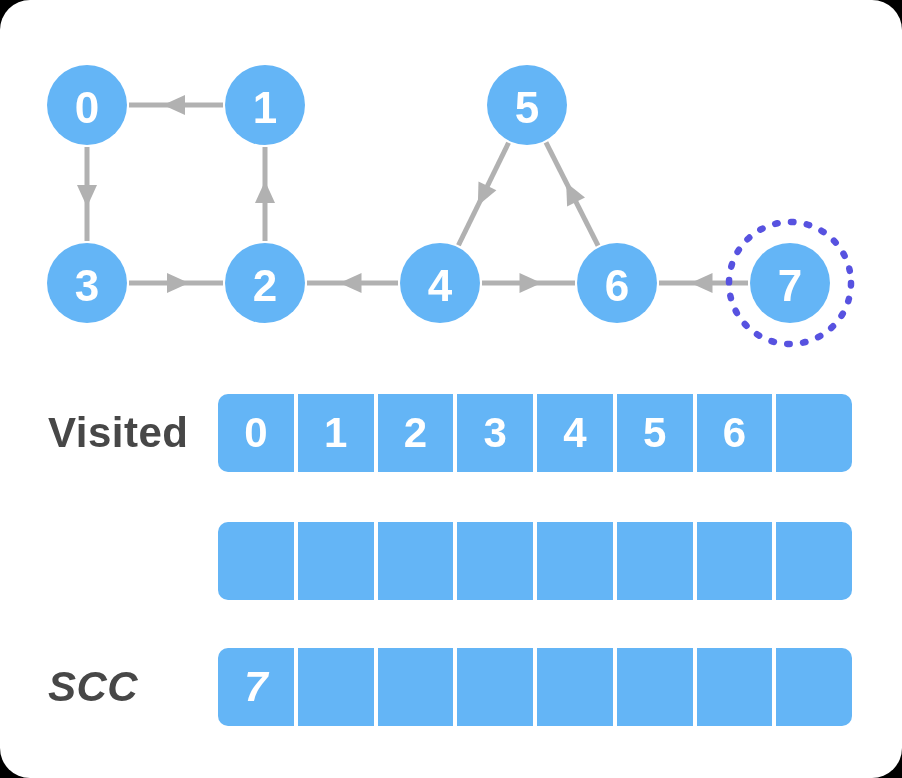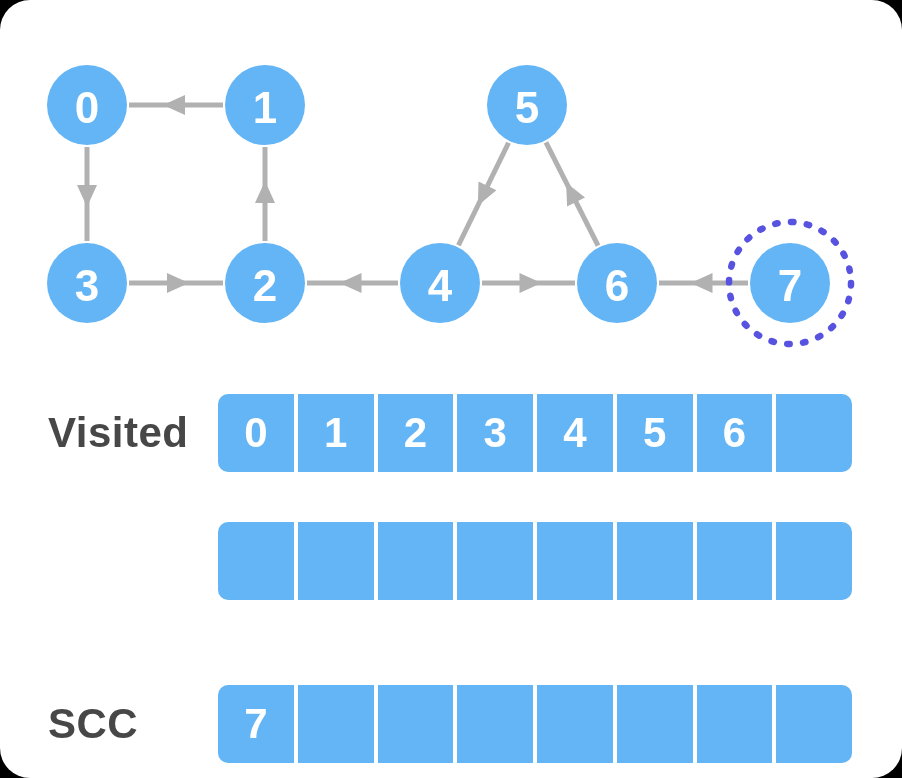--- a/index.html
+++ b/index.html
@@ -156,21 +156,21 @@
           <div class="cell"></div>
           <div class="cell"></div>
           <div class="cell"></div>
           <div class="cell"></div>
           <div class="cell"></div>
           <div class="cell"></div>
           <div class="cell"></div>
           <div class="cell"></div>
         </div>
       </div>
-      <div class="row" style="top: 685px;">
+      <div class="row" style="top: 648px; font-style: italic;">
         <div class="row-label">SCC</div>
         <div class="bar">
           <div class="cell">7</div>
           <div class="cell"></div>
           <div class="cell"></div>
           <div class="cell"></div>
           <div class="cell"></div>
           <div class="cell"></div>
           <div class="cell"></div>
           <div class="cell"></div>

